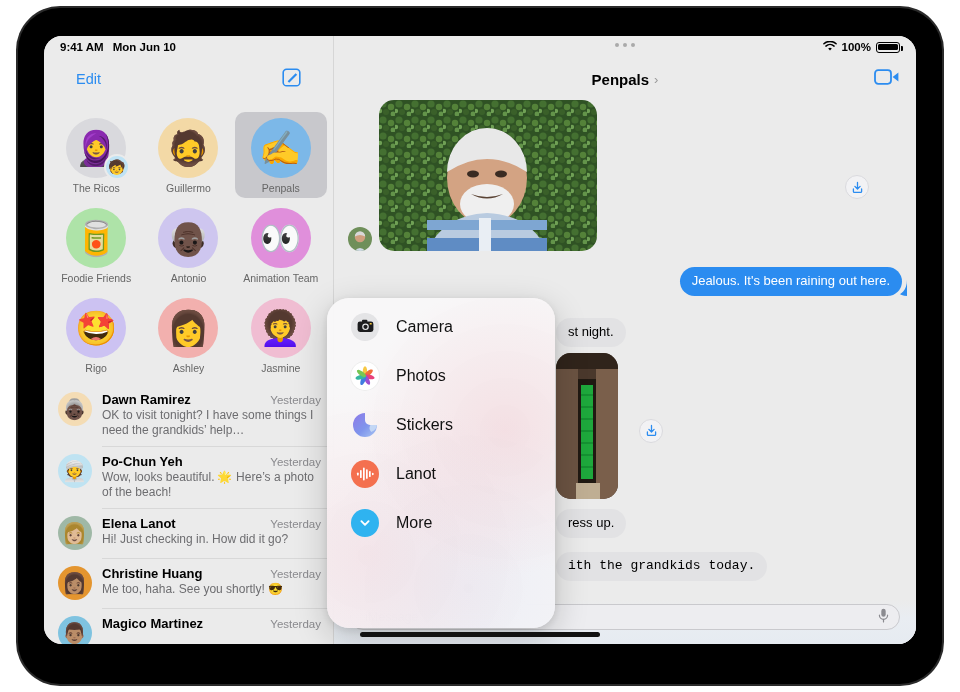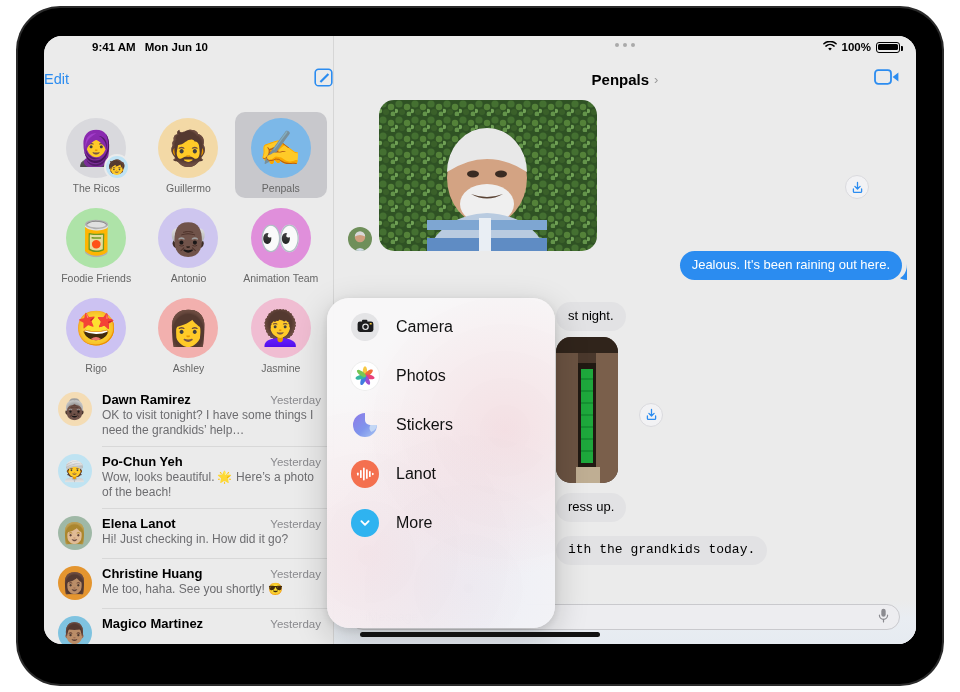--- a/index.html
+++ b/index.html
@@ -30,21 +30,21 @@
   
   .statusbar {
     position: absolute; left: 0; top: 0; width: 100%;
     height: 22px;
     display: flex; align-items: center;
     padding: 0 16px;
     font-size: 11.5px; font-weight: bold; color: #000;
     z-index: 40;
     pointer-events: none;
   }
-  .status-left { display: flex; gap: 9px; margin-left: 32px; }
+  .status-left { display: flex; gap: 9px; }
   .status-right { margin-left: auto; display: flex; align-items: center; gap: 5px; }
   .wifi-ico { display: inline-block; }
   .battery {
     width: 24px; height: 11px; border: 1.3px solid #000;
     border-radius: 3px; position: relative; display: inline-block;
   }
   .battery::after {
     content: ""; position: absolute; right: -3.5px; top: 3px;
     width: 2px; height: 5px; background: #000; border-radius: 0 1px 1px 0;
   }
@@ -64,21 +64,21 @@
   .sidebar {
     width: 290px; height: 100%;
     background: #ebebeb;
     position: relative;
     border-right: 1px solid #d6d6d6;
     flex: 0 0 290px;
     overflow: hidden;
   }
   .sb-nav {
     height: 42px; margin-top: 22px;
-    display: flex; align-items: center; padding: 0 0;
+    display: flex; align-items: center; padding: 0 32px;
     position: relative;
   }
   .sb-edit { color: #2b8cf0; font-size: 14.5px; }
   .sb-title {
     position: absolute; left: 0; right: 0; text-align: center;
     font-size: 16px; font-weight: bold; color: #000;
     pointer-events: none;
   }
   .sb-compose { margin-left: auto; z-index: 2; }
 
@@ -452,21 +452,21 @@
           </div>
           <div style="flex:1"></div>
           <div class="save-btn" style="margin-bottom:52px;margin-right:33px;">
             <svg width="13" height="13" viewBox="0 0 13 13">
               <path d="M6.5 1.4 V7.6 M3.9 5.4 L6.5 8 L9.1 5.4" fill="none" stroke="#2b8cf0" stroke-width="1.3" stroke-linecap="round" stroke-linejoin="round"></path>
               <path d="M2.4 8 V10.4 a1 1 0 0 0 1 1 h6.2 a1 1 0 0 0 1-1 V8" fill="none" stroke="#2b8cf0" stroke-width="1.3" stroke-linecap="round"></path>
             </svg>
           </div>
         </div>
 
-        <div class="msg-row out" style="text-align:right;">
+        <div class="msg-row out" style="margin-top:16px;text-align:right;">
           <div class="bubble out">Jealous. It's been raining out here.</div>
         </div>
 
         <div class="msg-row" style="margin-top:22px;padding-left:222px;">
           <div class="bubble in">st night.</div>
         </div>
 
         <div class="msg-row" style="margin-top:6px;padding-left:222px;align-items:flex-end;">
           <div class="photo" style="width:62px;height:146px;">
             <svg width="62" height="146" viewBox="0 0 62 146" preserveAspectRatio="none">

